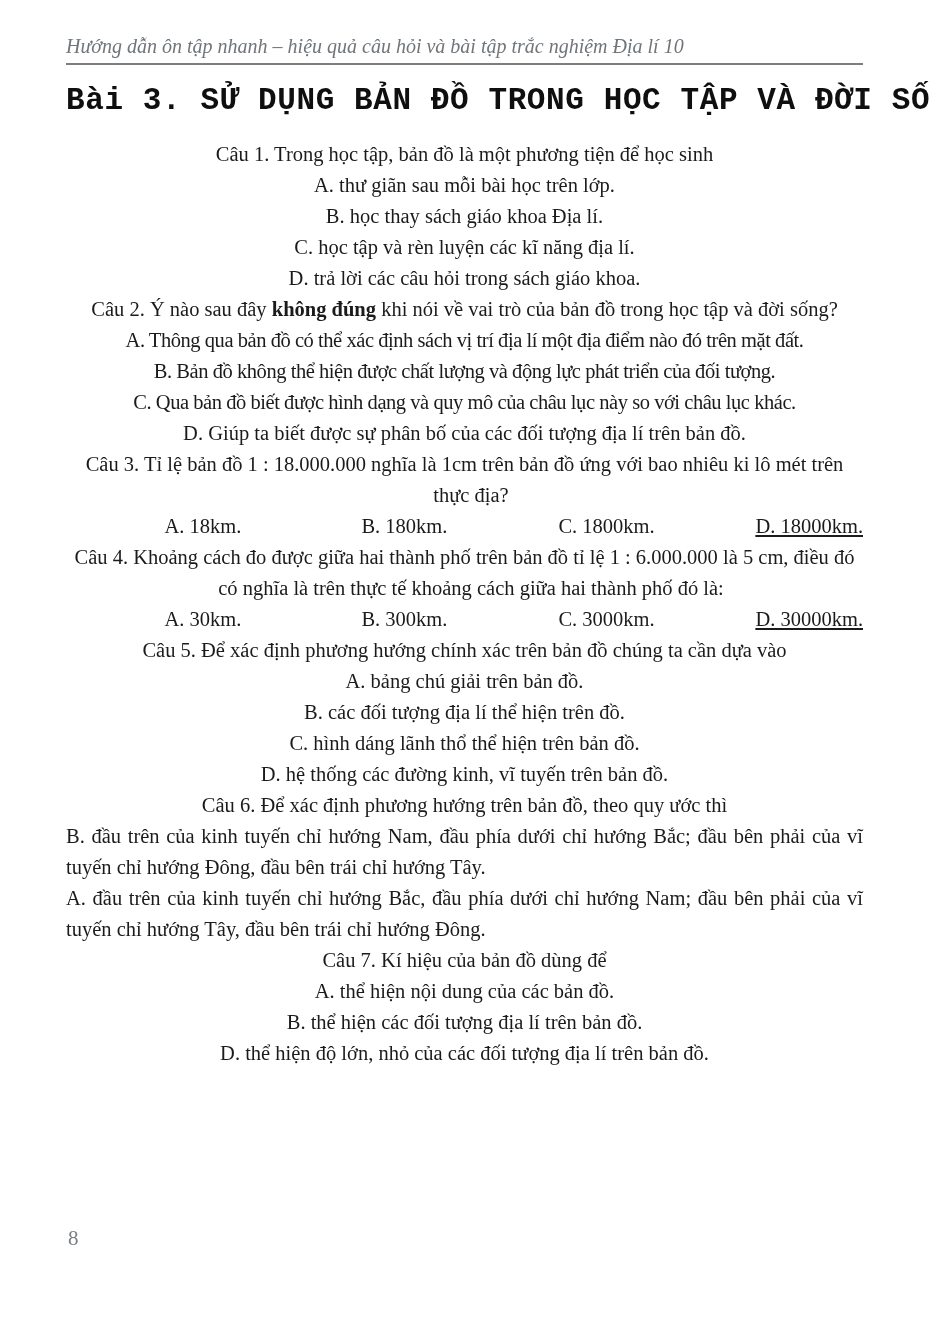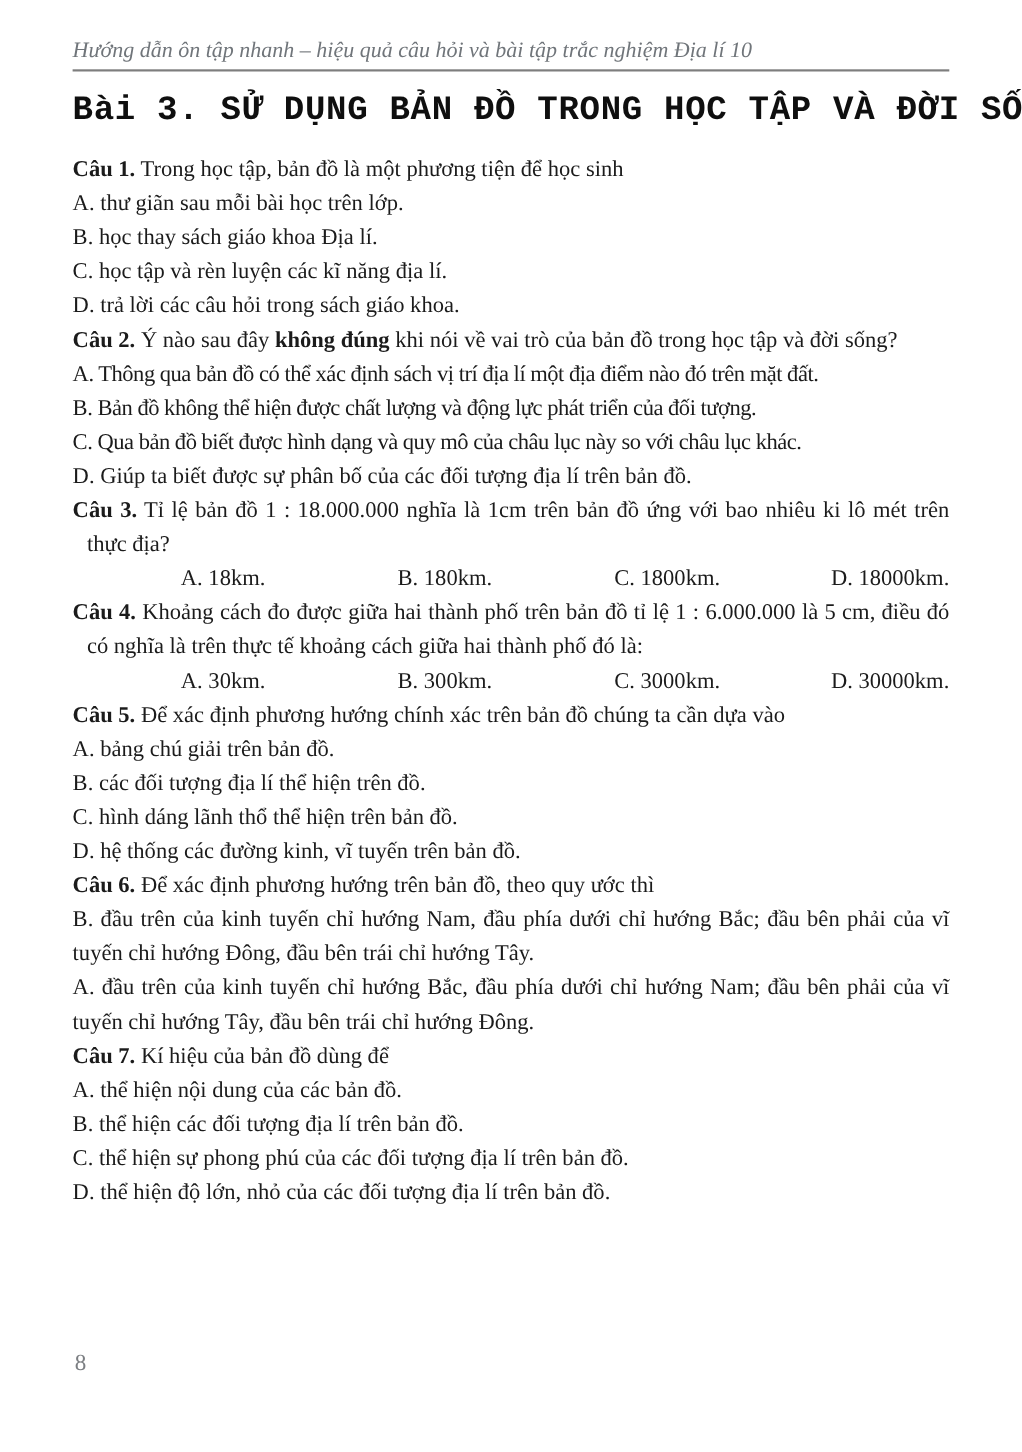--- a/index.html
+++ b/index.html
@@ -29,37 +29,37 @@
     line-height:32px;
     letter-spacing:0.6px;
     color:#0f0f0f;
     white-space:nowrap;
   }
   .questions {
     margin-top:22px;
     font-size:20.5px;
     line-height:31px;
   }
-  .questions p { margin:0; }
+  .questions p { margin:0;text-align:center; }
   .q-text {
     text-align:justify;
     padding-left:13px;
     text-indent:-13px;
   }
-  .q-label { font-weight:bold; }
+  .q-label { font-weight:normal; }
   .opt { margin-left:29px; }
   .opt.just { text-align:justify; }
   .opt.condensed { letter-spacing:-0.45px; }
   .opt-row {
     display:flex;
     margin-left:29px;
     justify-content:flex-end;
   }
   .opt-row .opt-cell { width:197px; }
-  .opt-row .opt-cell:last-child { width:auto; }
+  .opt-row .opt-cell:last-child { width:auto;text-decoration:underline; }
   .page-number {
     position:absolute;
     left:68px; top:1226px;
     font-size:21px;
     color:#7b7e82;
   }
 </style>
 </head>
 <body>
 
@@ -120,21 +120,20 @@
     <div class="q">
       <p class="q-text"><b class="q-label">Câu 6.</b><span> Để xác định phương hướng trên bản đồ, theo quy ước thì</span></p>
       <p class="opt just">B. đầu trên của kinh tuyến chỉ hướng Nam, đầu phía dưới chỉ hướng Bắc; đầu bên phải của vĩ tuyến chỉ hướng Đông, đầu bên trái chỉ hướng Tây.</p>
       <p class="opt just">A. đầu trên của kinh tuyến chỉ hướng Bắc, đầu phía dưới chỉ hướng Nam; đầu bên phải của vĩ tuyến chỉ hướng Tây, đầu bên trái chỉ hướng Đông.</p>
     </div>
 
     <div class="q">
       <p class="q-text"><b class="q-label">Câu 7.</b><span> Kí hiệu của bản đồ dùng để</span></p>
       <p class="opt">A. thể hiện nội dung của các bản đồ.</p>
       <p class="opt">B. thể hiện các đối tượng địa lí trên bản đồ.</p>
-      <p class="opt">C. thể hiện sự phong phú của các đối tượng địa lí trên bản đồ.</p>
       <p class="opt">D. thể hiện độ lớn, nhỏ của các đối tượng địa lí trên bản đồ.</p>
     </div>
 
   </div>
 
   <div class="page-number">8</div>
 
 </div>
 
 </body></html>

